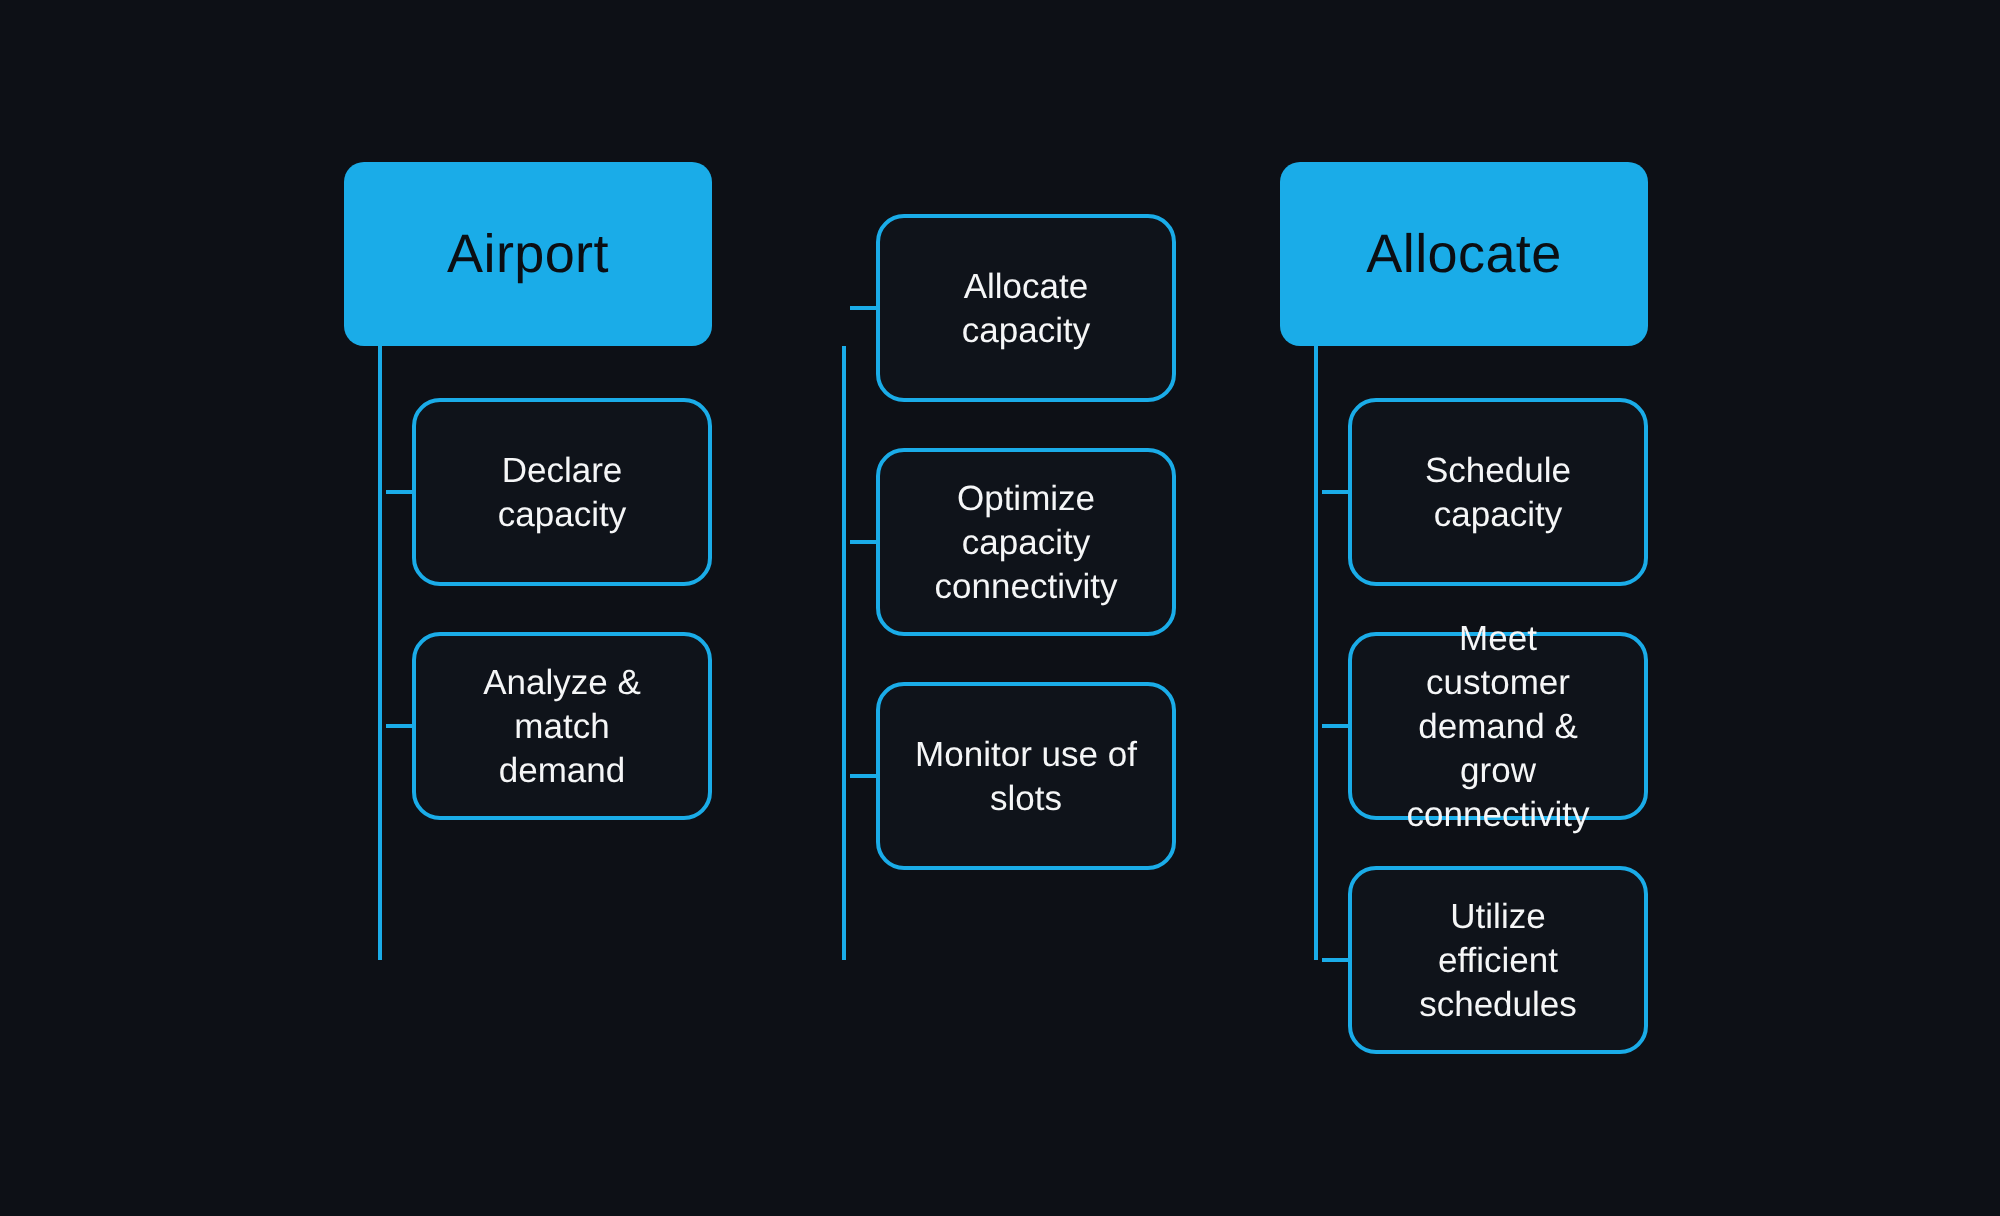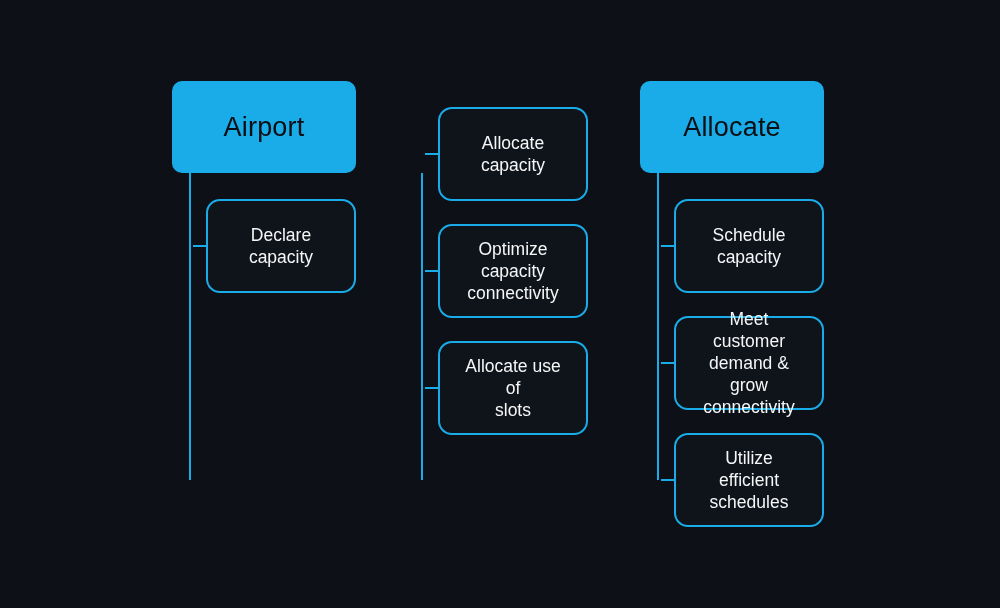--- a/index.html
+++ b/index.html
@@ -94,37 +94,41 @@
   <div class="column col-0">
     <div class="header">
       <span>Airport</span>
     </div>
     <div class="vline"></div>
     <div class="children">
       <div class="node">
         <span>Declare
 capacity</span>
       </div>
+      <div class="node">
+        <span>Analyze &amp;
+match demand</span>
+      </div>
     </div>
   </div>
 
   <div class="column col-1">
     <div class="vline"></div>
     <div class="children">
       <div class="node">
         <span>Allocate
 capacity</span>
       </div>
       <div class="node">
         <span>Optimize
 capacity
 connectivity</span>
       </div>
       <div class="node">
-        <span>Allocate use of
+        <span>Monitor use of
 slots</span>
       </div>
     </div>
   </div>
 
   <div class="column col-2">
     <div class="header">
       <span>Allocate</span>
     </div>
     <div class="vline"></div>

